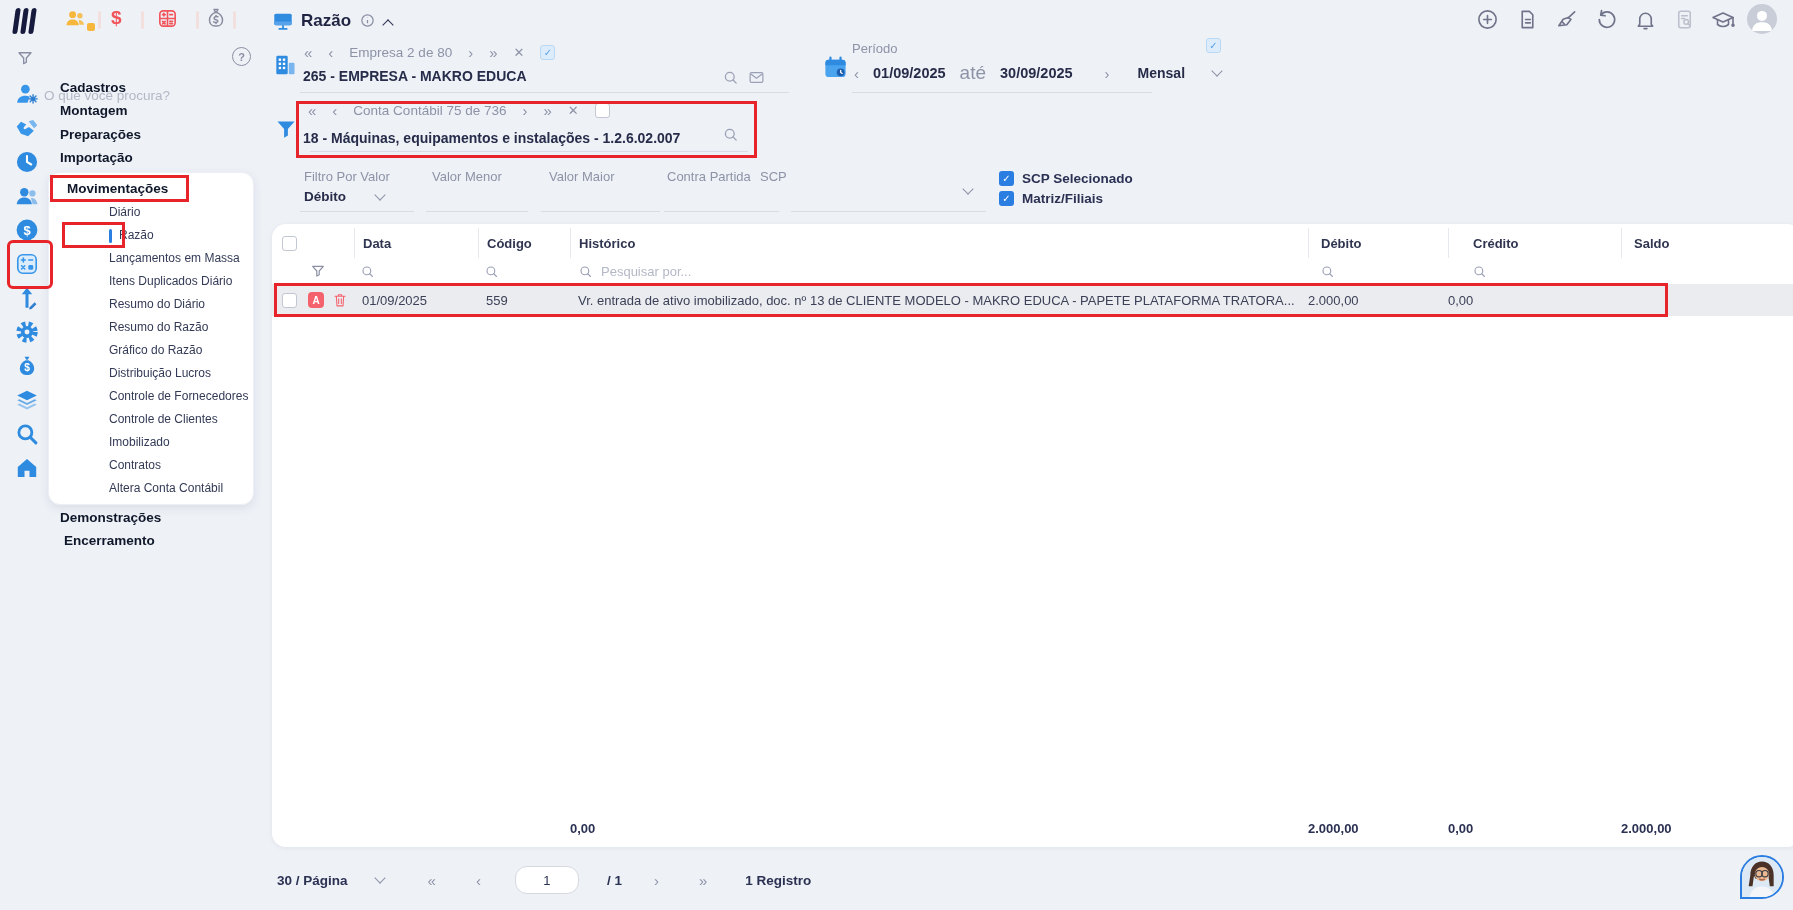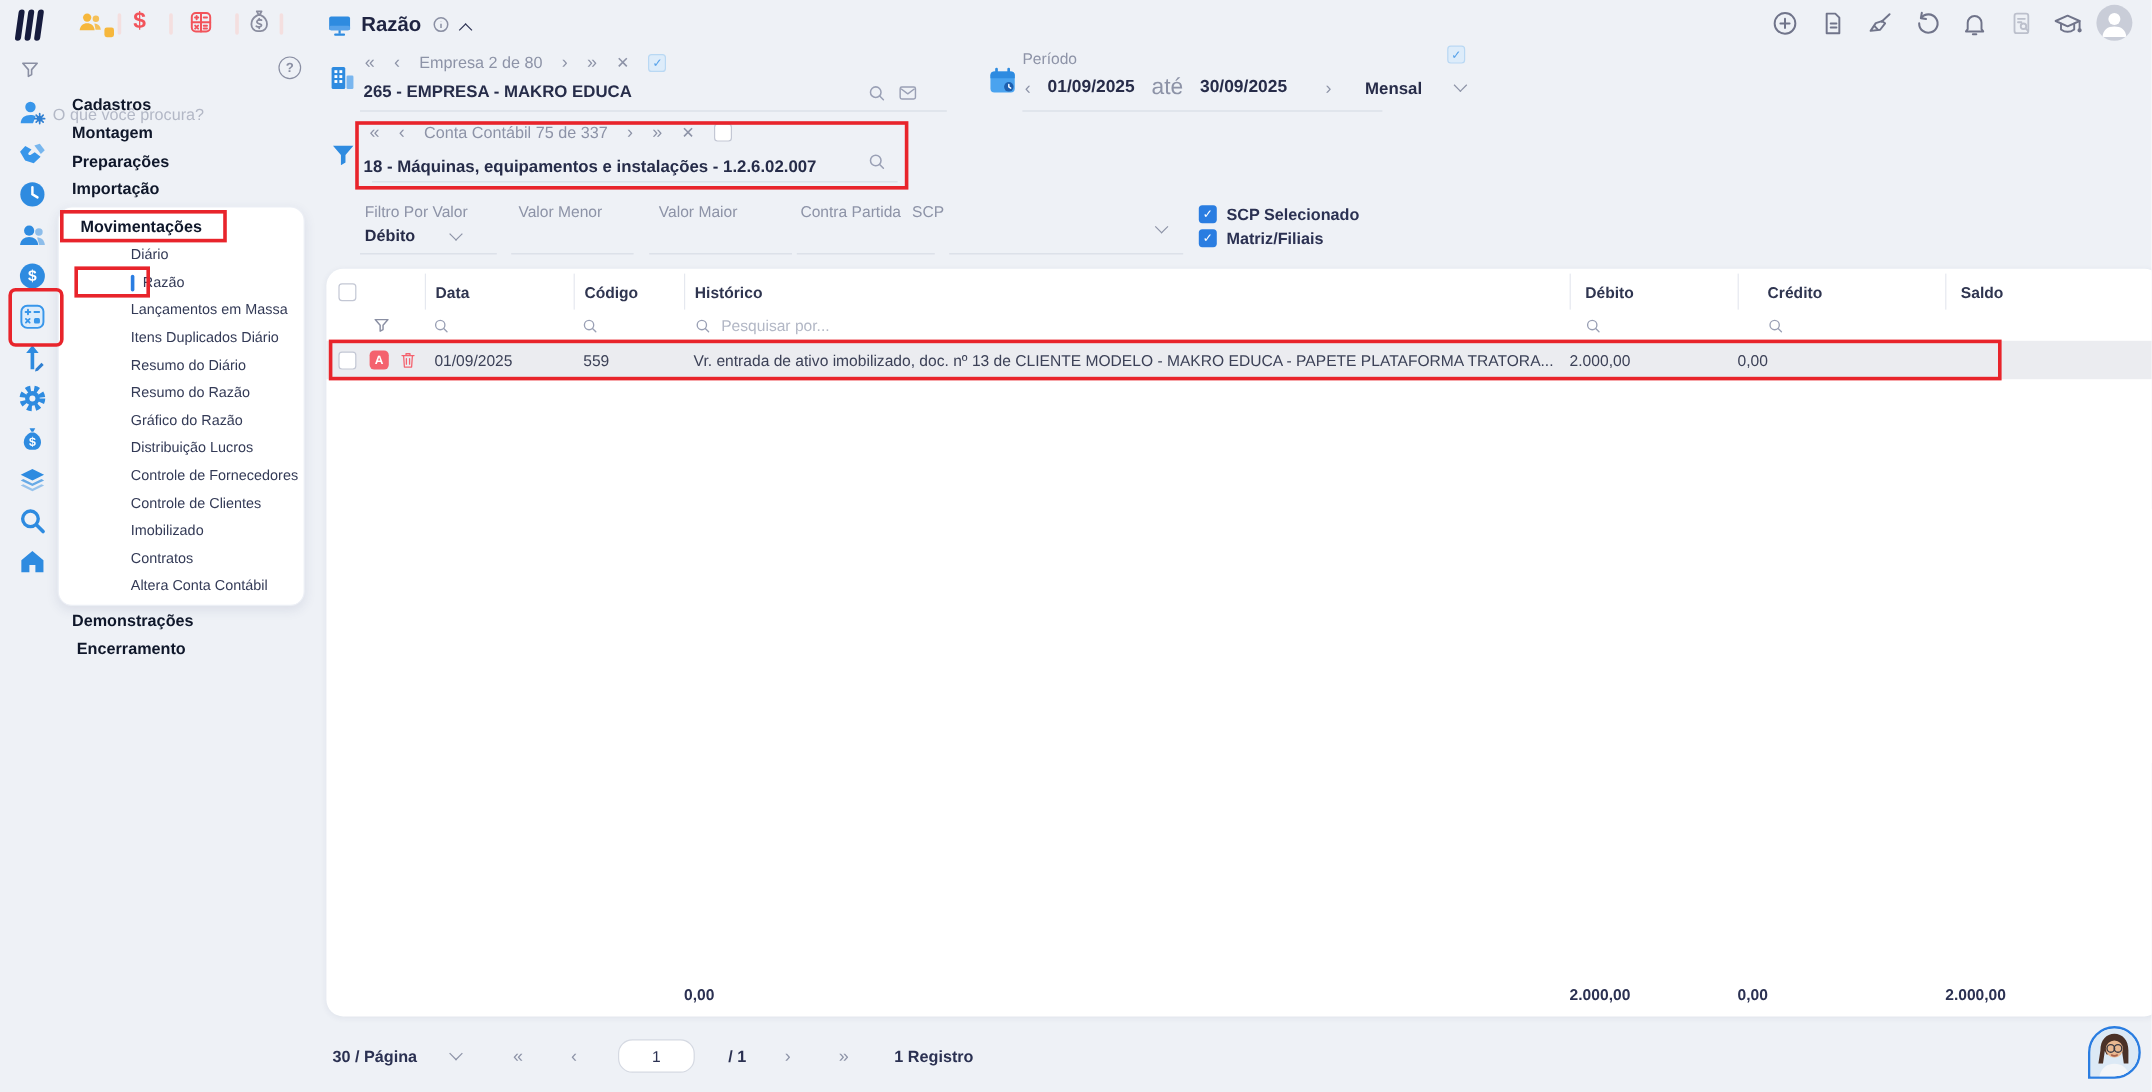--- a/index.html
+++ b/index.html
@@ -327,21 +327,21 @@
 <div class="abs uline" style="left:300px;top:92px;width:489px;"></div>
 
 <span class="abs" style="left:274px;top:117px">
   <svg width="24" height="24" viewBox="0 0 24 24">
       <path d="M3.5 4.5h17l-6.6 7.6v6.4l-3.8 2.2v-8.6z" fill="#2e8be0"></path>
     </svg>
 </span>
 <div class="abs flex" style="left:308px;top:103px;gap:16px;">
   <span class="nvg iconbtn">«</span>
   <span class="nvg iconbtn">‹</span>
-  <span class="gray" style="font-size:13.5px">Conta Contábil 75 de 337</span>
+  <span class="gray" style="font-size:13.5px">Conta Contábil 75 de 736</span>
   <span class="nvg iconbtn">›</span>
   <span class="nvg iconbtn">»</span>
   <span class="nvg iconbtn" style="font-size:13px">✕</span>
   <span class="cb off iconbtn"></span>
 </div>
 <div class="abs bold" style="left:303px;top:130px;font-size:14px;color:#262c49;">18 - Máquinas, equipamentos e instalações - 1.2.6.02.007</div>
 <span class="abs iconbtn" style="left:722px;top:126px">
   <svg width="17" height="17" viewBox="0 0 24 24" fill="none" stroke="#9aa0b5" stroke-width="1.8" stroke-linecap="round">
       <circle cx="11" cy="11" r="6.2"></circle>
       <path d="M15.6 15.6L20 20"></path>

